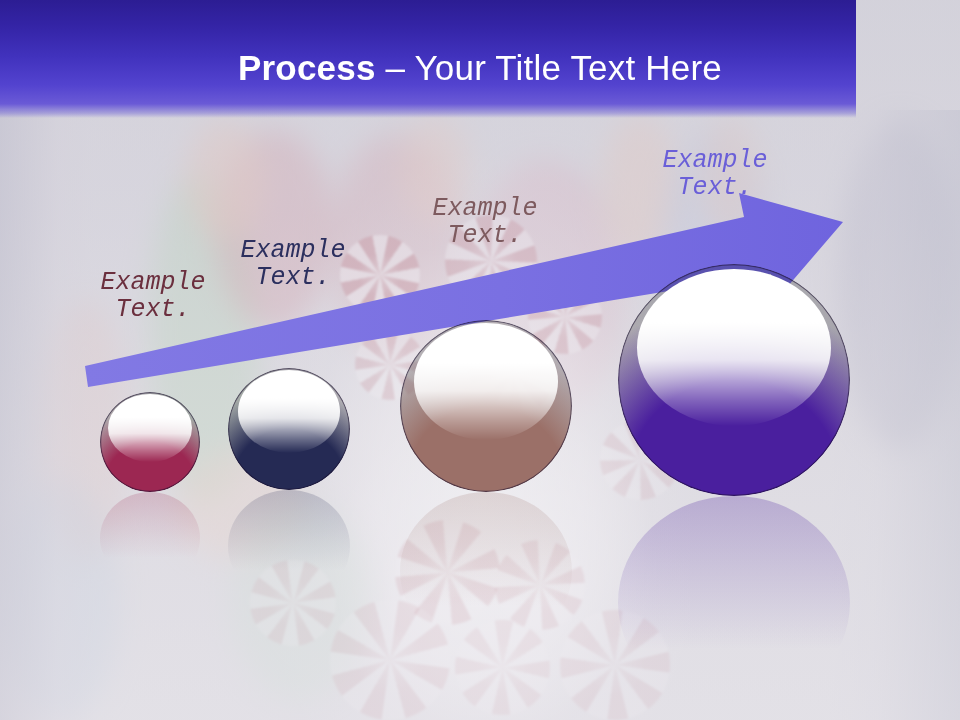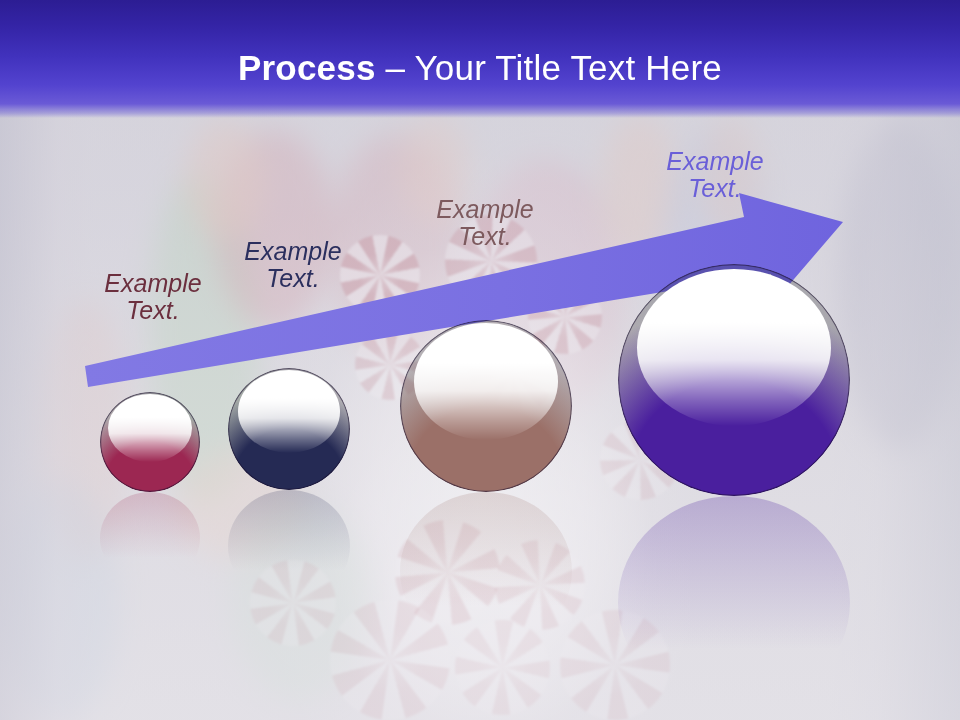--- a/index.html
+++ b/index.html
@@ -107,21 +107,21 @@
       rgba(218,216,224,.62) 0%,
       rgba(222,220,228,.58) 30%,
       rgba(228,226,232,.60) 60%,
       rgba(232,230,236,.66) 100%);
   }
 
   
   .header {
     position: absolute;
     left: 0; top: 0;
-    width: 960px; height: 118px;
+    width: 856px; height: 118px;
     background: linear-gradient(180deg,
       #2c1d93 0%,
       #3424a6 22%,
       #4132bd 48%,
       #5343cf 72%,
       #6a5ad6 88%,
       rgba(130,120,215,.55) 96%,
       rgba(150,140,220,0) 100%);
   }
   .header-title {
@@ -174,21 +174,21 @@
   
   .reflect {
     position: absolute;
     border-radius: 50%;
     opacity: .30;
   }
 
   
   .label {
     position: absolute;
-    font-family: Liberation Sans, sans-serif;
+    font-family: Liberation Mono, monospace;
     font-style: italic;
     font-size: 25px;
     line-height: 1.06;
     text-align: center;
     white-space: pre-line;
   }
 </style>
 </head>
 <body>
 

